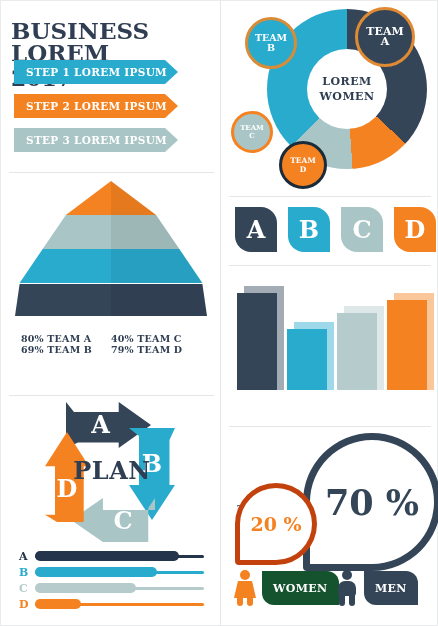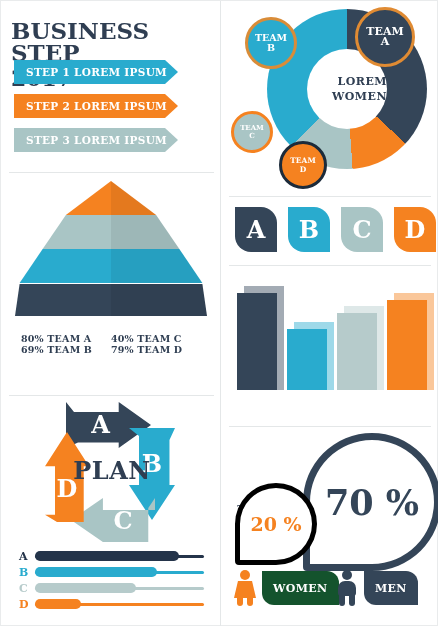--- a/index.html
+++ b/index.html
@@ -87,21 +87,21 @@
 
   
   #donut-block{position:absolute;left:220px;top:0;width:218px;height:195px;}
   #donut{position:absolute;left:46px;top:8px;width:160px;height:160px;border-radius:50%;
      background:conic-gradient(from 0deg,
         #344558 0deg 133deg,
         #f58220 133deg 176deg,
         #a9c5c5 176deg 224deg,
         #29abce 224deg 360deg);}
   #donut-hole{position:absolute;left:40px;top:40px;width:80px;height:80px;border-radius:50%;
-     background:#fff;display:flex;flex-direction:column;align-items:flex-end;justify-content:center;
+     background:#fff;display:flex;flex-direction:column;align-items:center;justify-content:center;
      font-family:"DejaVu Serif", serif;font-weight:bold;font-size:11px;color:#2f3e52;
      line-height:15px;text-align:center;letter-spacing:.5px;}
   .bub{position:absolute;border-radius:50%;display:flex;flex-direction:column;
      align-items:center;justify-content:center;text-align:center;
      font-family:"DejaVu Serif", serif;font-weight:bold;color:#fff;line-height:10px;}
   #bubble-a{left:134px;top:6px;width:54px;height:54px;background:#344558;
      border:3px solid #e08b33;font-size:11px;}
   #bubble-b{left:24px;top:16px;width:46px;height:46px;background:#29abce;
      border:3px solid #d98c38;font-size:9.5px;}
   #bubble-c{left:10px;top:110px;width:36px;height:36px;background:#a9c5c5;
@@ -126,21 +126,21 @@
      font-family:"DejaVu Serif", serif;font-weight:bold;font-size:8.5px;color:#2f3e52;
      letter-spacing:.2px;}
 
   
   #pct-block{position:absolute;left:220px;top:426px;width:218px;height:200px;}
   .drop{position:absolute;border-radius:50% 50% 50% 4px;
         display:flex;align-items:center;justify-content:center;
         font-family:"DejaVu Serif", serif;font-weight:bold;background:#fff;}
   #drop-70{left:82px;top:6px;width:124px;height:124px;border:7px solid #344558;
         font-size:35px;color:#344558;}
-  #drop-20{left:14px;top:56px;width:72px;height:72px;border:5px solid #000000;
+  #drop-20{left:14px;top:56px;width:72px;height:72px;border:5px solid #c2410c;
         font-size:19px;color:#f58220;}
   .genrow{position:absolute;top:143px;display:flex;align-items:center;gap:7px;}
   #row-women{left:14px;}
   #row-men{left:116px;}
   .badge{height:34px;border-radius:0 12px 0 12px;display:flex;align-items:center;
      justify-content:center;color:#fff;font-family:"DejaVu Serif", serif;
      font-weight:bold;font-size:11px;letter-spacing:.4px;padding:0 11px;}
   .person{position:relative;width:20px;height:36px;}
   .p-head{position:absolute;left:5px;top:0;width:10px;height:10px;border-radius:50%;}
   .p-body{position:absolute;left:1px;top:11px;width:18px;height:15px;border-radius:7px 7px 3px 3px;}
@@ -155,21 +155,21 @@
 <div id="page">
 
   <div class="vdiv"></div>
   <div class="hdiv" style="left:8px;top:171px;width:205px;"></div>
   <div class="hdiv" style="left:8px;top:394px;width:205px;"></div>
   <div class="hdiv" style="left:228px;top:195px;width:202px;"></div>
   <div class="hdiv" style="left:228px;top:264px;width:202px;"></div>
   <div class="hdiv" style="left:228px;top:425px;width:202px;"></div>
 
   <section id="title-block">
-    <h1 id="main-title"><span>BUSINESS STEP</span><span id="title-year">2017</span></h1>
+    <h1 id="main-title"><span>BUSINESS LOREM</span><span id="title-year">2017</span></h1>
 
     <div class="step" id="step1" style="background: rgb(41, 171, 206);">
       <span>STEP 1 LOREM IPSUM</span>
     </div>
     <div class="step" id="step2" style="background: rgb(245, 130, 32);">
       <span>STEP 2 LOREM IPSUM</span>
     </div>
     <div class="step" id="step3" style="background: rgb(169, 197, 197);">
       <span>STEP 3 LOREM IPSUM</span>
     </div>

